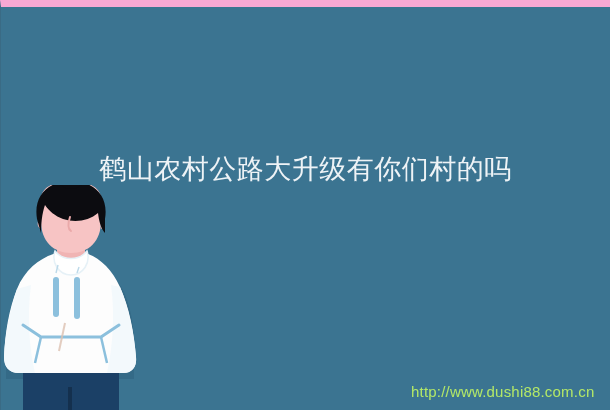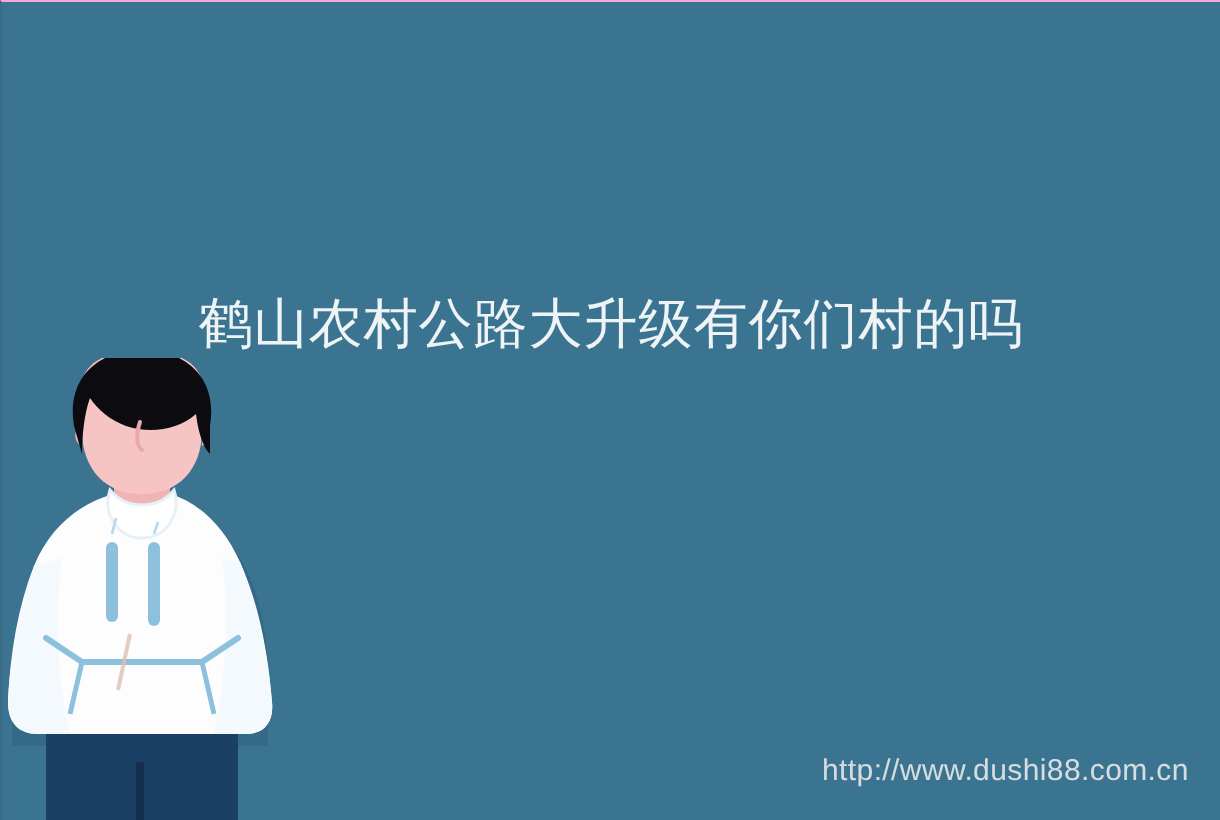--- a/index.html
+++ b/index.html
@@ -11,21 +11,21 @@
     font-family: "Liberation Sans", sans-serif;
   }
 
   .banner {
     position: relative;
     width: 610px;
     height: 410px;
     overflow: hidden;
     background: #3b7491;
     box-sizing: border-box;
-    border-top: 1px solid #f9a8d4;
+    border-top: 7px solid #f9a8d4;
     border-left: 1px solid #3a6b85;
   }
 
   
   .title {
     position: absolute;
     left: 0;
     right: 0;
     top: 145px;
     text-align: center;
@@ -36,21 +36,21 @@
     font-weight: 400;
     white-space: nowrap;
     font-family: "DejaVu Sans", "Liberation Sans", sans-serif;
   }
 
   
   .watermark {
     position: absolute;
     left: 410px;
     top: 376px;
-    color: #e5e5e5;
+    color: #bef264;
     opacity: 0.92;
     font-size: 15px;
     line-height: 18px;
     letter-spacing: 0.2px;
     font-family: "Liberation Sans", sans-serif;
     white-space: nowrap;
   }
 
   
   .person {

